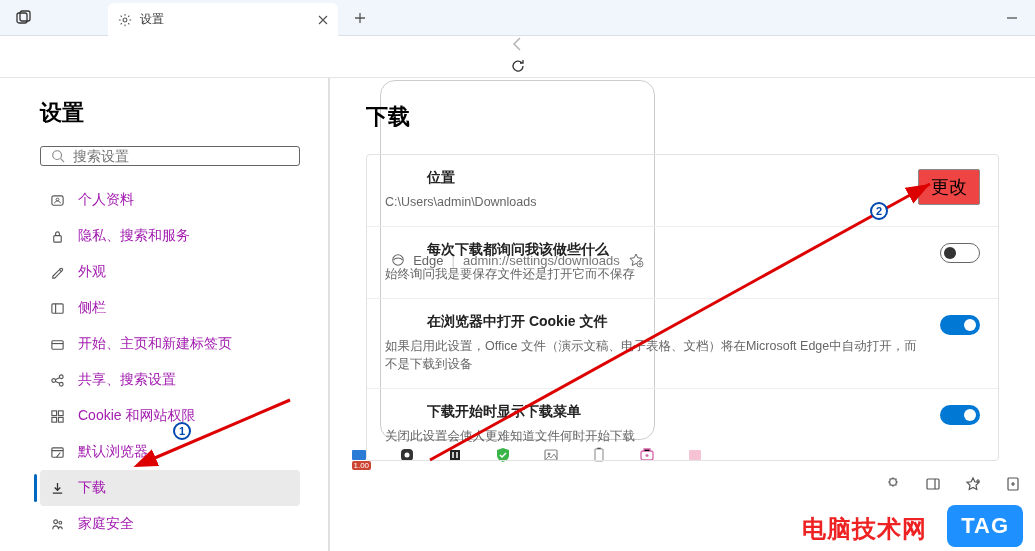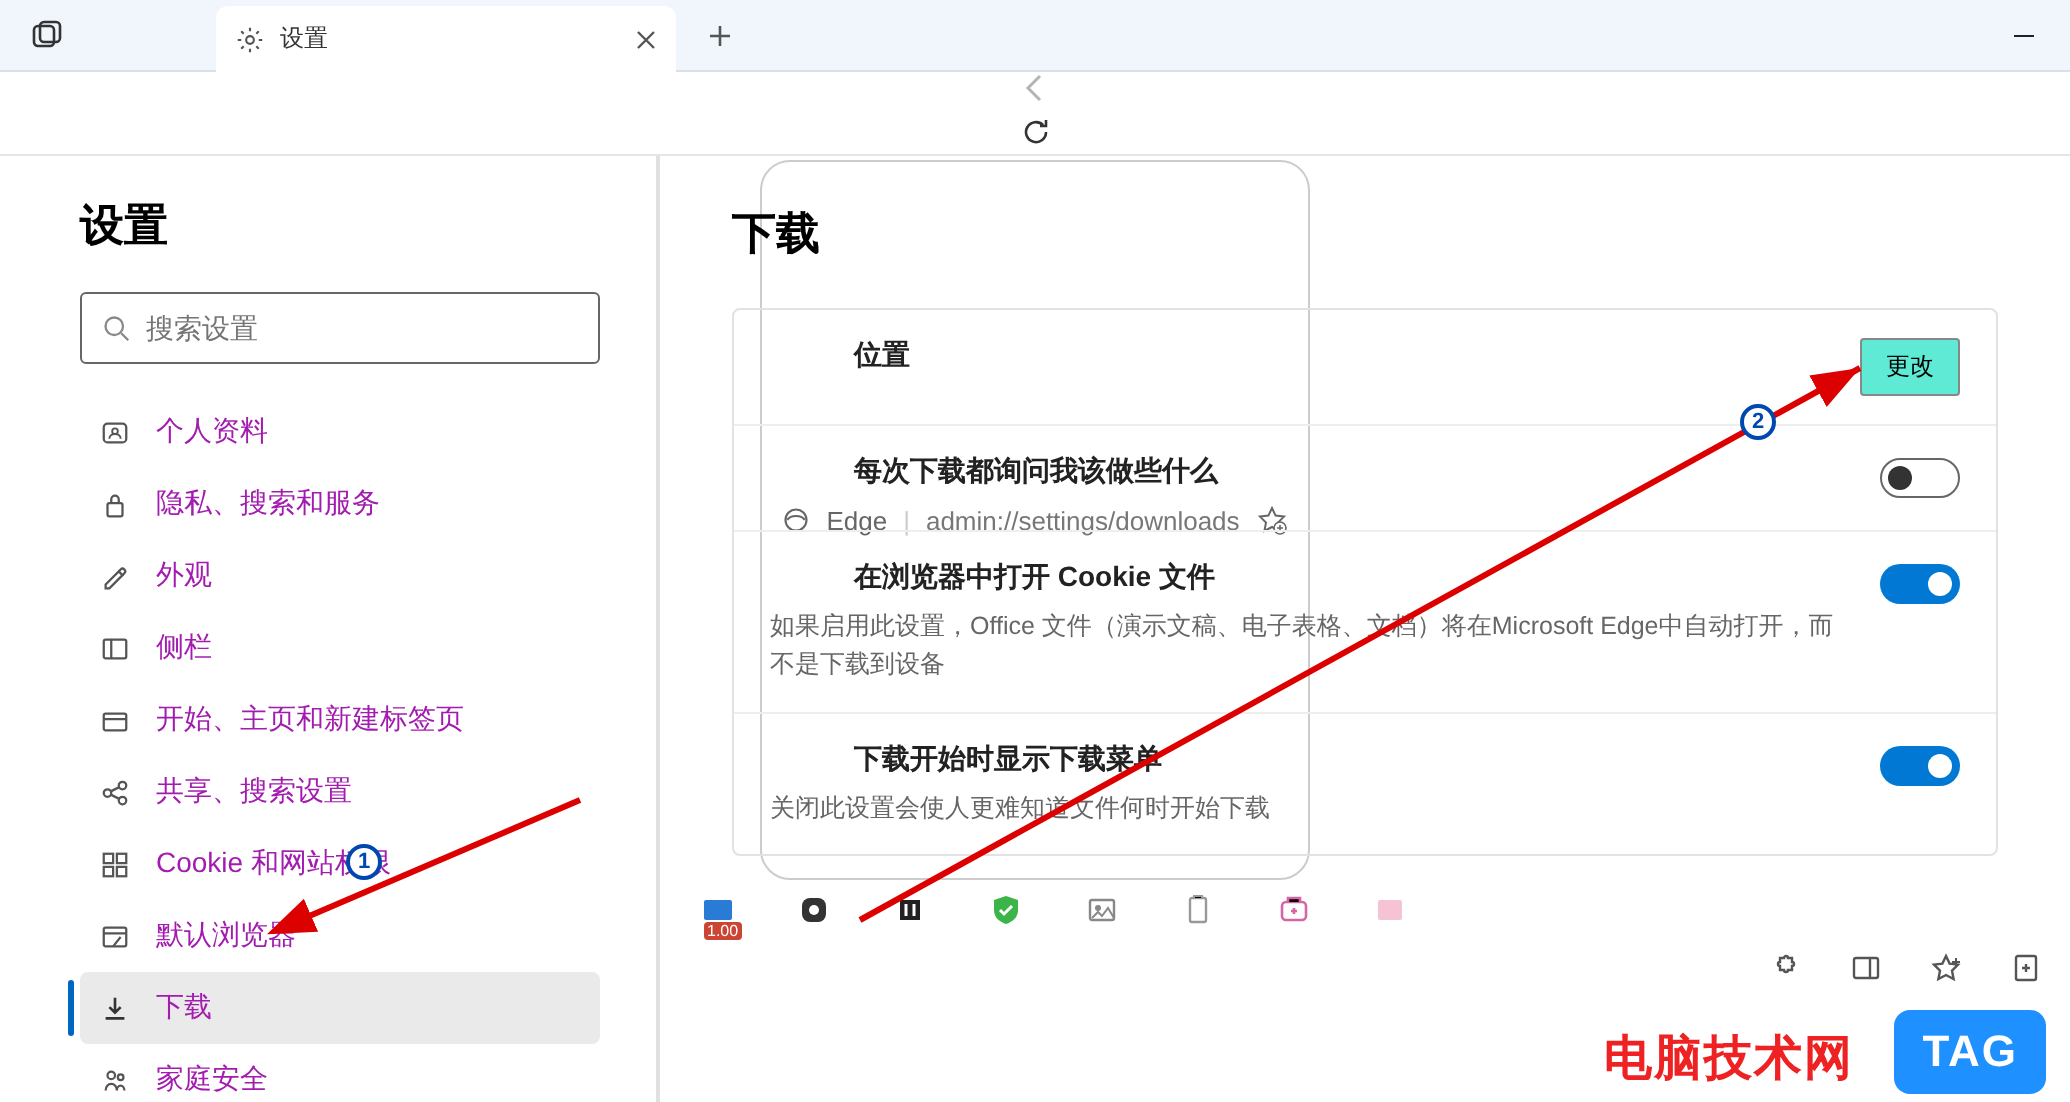--- a/index.html
+++ b/index.html
@@ -25,37 +25,37 @@
 .urlbox .star { margin-left: auto; color: #666; }
 .ext-icons { display: flex; align-items: center; gap: 30px; margin-left: 18px; }
 .ext-icons > div { width: 18px; height: 18px; display: flex; align-items: center; justify-content: center; font-size: 13px; }
 .right-icons { margin-left: auto; display: flex; align-items: center; gap: 12px; }
 .right-icons > div { width: 28px; height: 28px; display: flex; align-items: center; justify-content: center; color: #555; }
 
 
 .content { display: flex; height: calc(100% - 78px); }
 .sidebar { width: 330px; padding: 20px 28px 0 40px; border-right: 2px solid #e0e0e0; overflow-y: auto; }
 .sidebar h1 { font-size: 22px; font-weight: 600; margin-bottom: 18px; }
-.search-box { border: 1px solid #666; border-radius: 3px; height: 36px; display: flex; align-items: center; padding: 0 10px; gap: 8px; margin-bottom: 16px; }
+.search-box { border: 1px solid #666; border-radius: 3px; height: 20px; display: flex; align-items: center; padding: 0 10px; gap: 8px; margin-bottom: 16px; }
 .search-box input { border: none; outline: none; font-size: 14px; flex: 1; color: #888; }
 .nav-item { display: flex; align-items: center; gap: 12px; height: 36px; padding: 0 8px; font-size: 14px; color: #a21caf; border-radius: 4px; cursor: pointer; text-align: center; }
 .nav-item .icon { width: 18px; display: flex; justify-content: center; color: #555; }
 .nav-item.active { background: #eaeaea; font-weight: 500; position: relative; }
 .nav-item.active::before { content: ""; position: absolute; left: -6px; top: 4px; bottom: 4px; width: 3px; background: #0067c0; border-radius: 2px; }
 
 
 .main { flex: 1; padding: 24px 36px 0 36px; overflow-y: auto; }
 .main h2 { font-size: 22px; font-weight: 600; margin-bottom: 22px; }
 .card { border: 1px solid #e2e2e2; border-radius: 4px; }
 .row { padding: 14px 18px; border-bottom: 1px solid #eee; display: flex; align-items: flex-start; gap: 16px; }
 .row:last-child { border-bottom: none; }
 .row-body { flex: 1; }
 .row-title { font-size: 14px; font-weight: 600; color: #222; margin-bottom: 6px; margin-left: 42px; }
 .row-desc { font-size: 12.5px; color: #666; line-height: 1.5; }
-.change-btn { border: 1px solid #888; background: #5eead4; padding: 5px 12px; font-size: 12px; cursor: pointer; border-radius: 2px; }
+.change-btn { border: 1px solid #888; background: #ef4444; padding: 5px 12px; font-size: 18px; cursor: pointer; border-radius: 2px; }
 .toggle { width: 40px; height: 20px; border-radius: 10px; position: relative; flex-shrink: 0; margin-top: 2px; }
 .toggle.off { background: #fff; border: 1px solid #666; }
 .toggle.off::after { content: ""; position: absolute; width: 12px; height: 12px; background: #333; border-radius: 50%; top: 3px; left: 3px; }
 .toggle.on { background: #0078d4; }
 .toggle.on::after { content: ""; position: absolute; width: 12px; height: 12px; background: #fff; border-radius: 50%; top: 4px; right: 4px; }
 
 
 .annotation-arrow { position: absolute; pointer-events: none; }
 .num-badge { position: absolute; width: 18px; height: 18px; border: 2px solid #0048b0; border-radius: 50%; background: #fff; color: #0048b0; font-size: 11px; font-weight: bold; display: flex; align-items: center; justify-content: center; }
 .watermark-text { position: absolute; right: 108px; bottom: 6px; font-size: 24px; font-weight: bold; color: #e22; letter-spacing: 1px; }
@@ -312,26 +312,28 @@
       </div>
 
   </div>
 
   <div class="main">
     <h2>下载</h2>
     <div class="card">
       <div class="row">
         <div class="row-body">
           <div class="row-title">位置</div>
+          <div class="row-desc">C:\Users\admin\Downloads</div>
         </div>
         <button class="change-btn">更改</button>
       </div>
       <div class="row">
         <div class="row-body">
           <div class="row-title">每次下载都询问我该做些什么</div>
+          <div class="row-desc">始终询问我是要保存文件还是打开它而不保存</div>
         </div>
         <div class="toggle off"></div>
       </div>
       <div class="row">
         <div class="row-body">
           <div class="row-title">在浏览器中打开 Cookie 文件</div>
           <div class="row-desc">如果启用此设置，Office 文件（演示文稿、电子表格、文档）将在Microsoft Edge中自动打开，而不是下载到设备</div>
         </div>
         <div class="toggle on"></div>
       </div>

